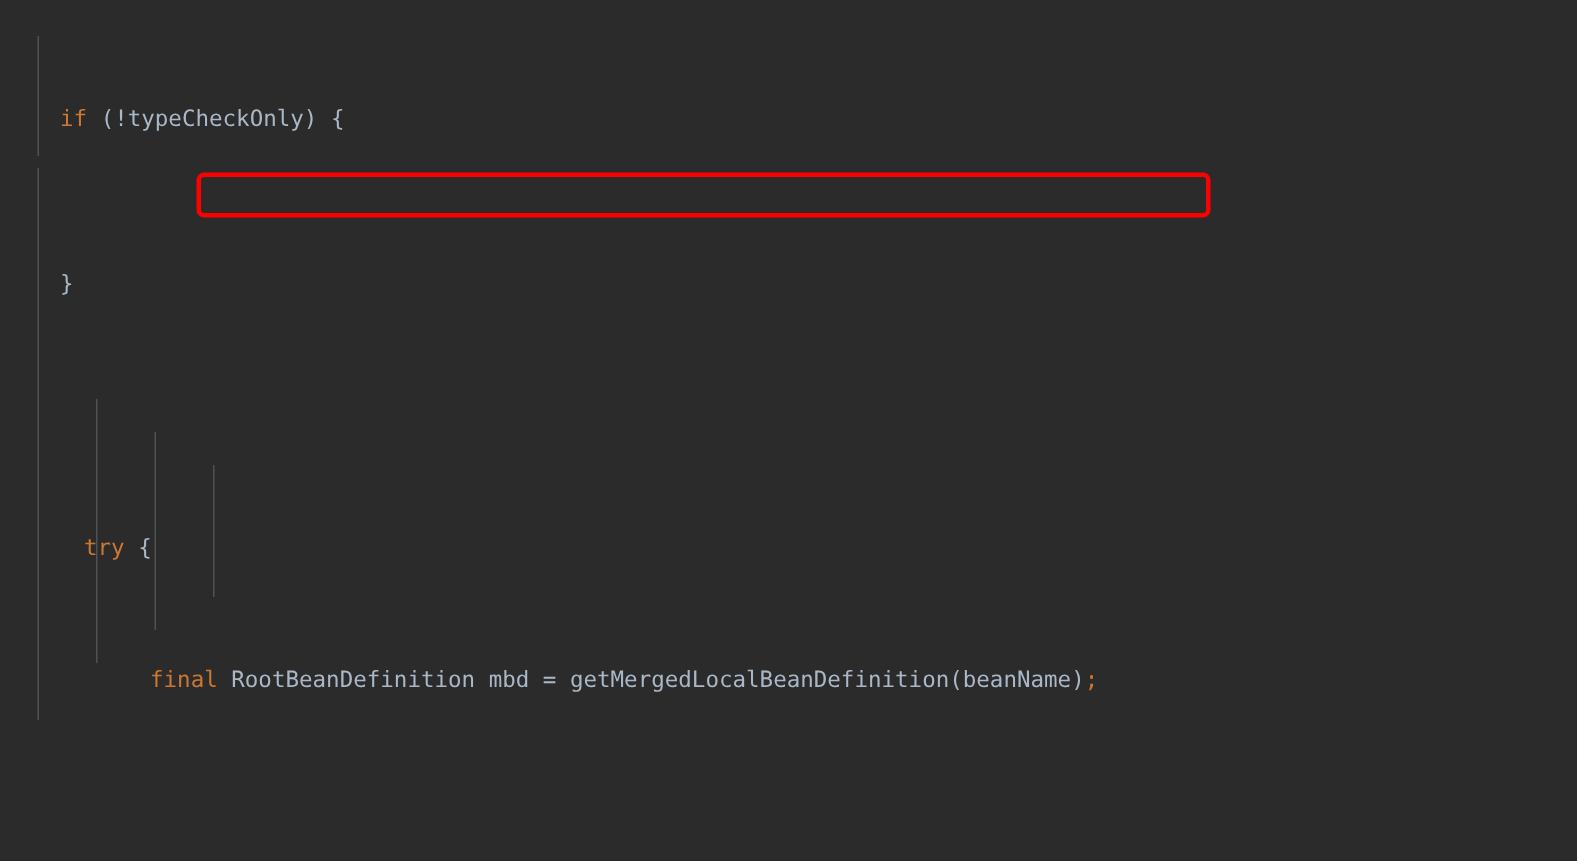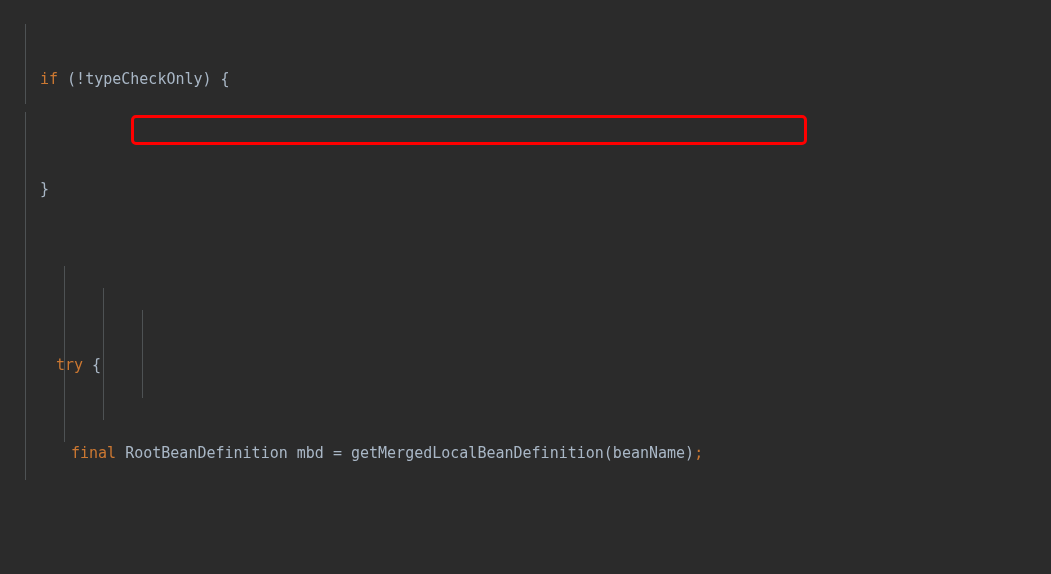--- a/index.html
+++ b/index.html
@@ -76,21 +76,21 @@
 
     <div class="code-line" style="padding-left:40px;"><span class="kw">if</span><span class="pl"> (!typeCheckOnly) {</span></div>
 
 
     <div class="code-line" style="padding-left:40px;"><span class="brc">}</span></div>
 
     <div class="code-line">&nbsp;</div>
 
     <div class="code-line" style="padding-left:56px;"><span class="kw">try</span><span class="pl"> {</span></div>
 
-    <div class="code-line" style="padding-left:71px;"><span class="kw">final</span><span class="pl"> RootBeanDefinition mbd = getMergedLocalBeanDefinition(beanName)</span><span class="pun">;</span></div>
+    <div class="code-line" style="padding-left:100px;"><span class="kw">final</span><span class="pl"> RootBeanDefinition mbd = getMergedLocalBeanDefinition(beanName)</span><span class="pun">;</span></div>
 
     
 
     
 
     
 
     
 
     

